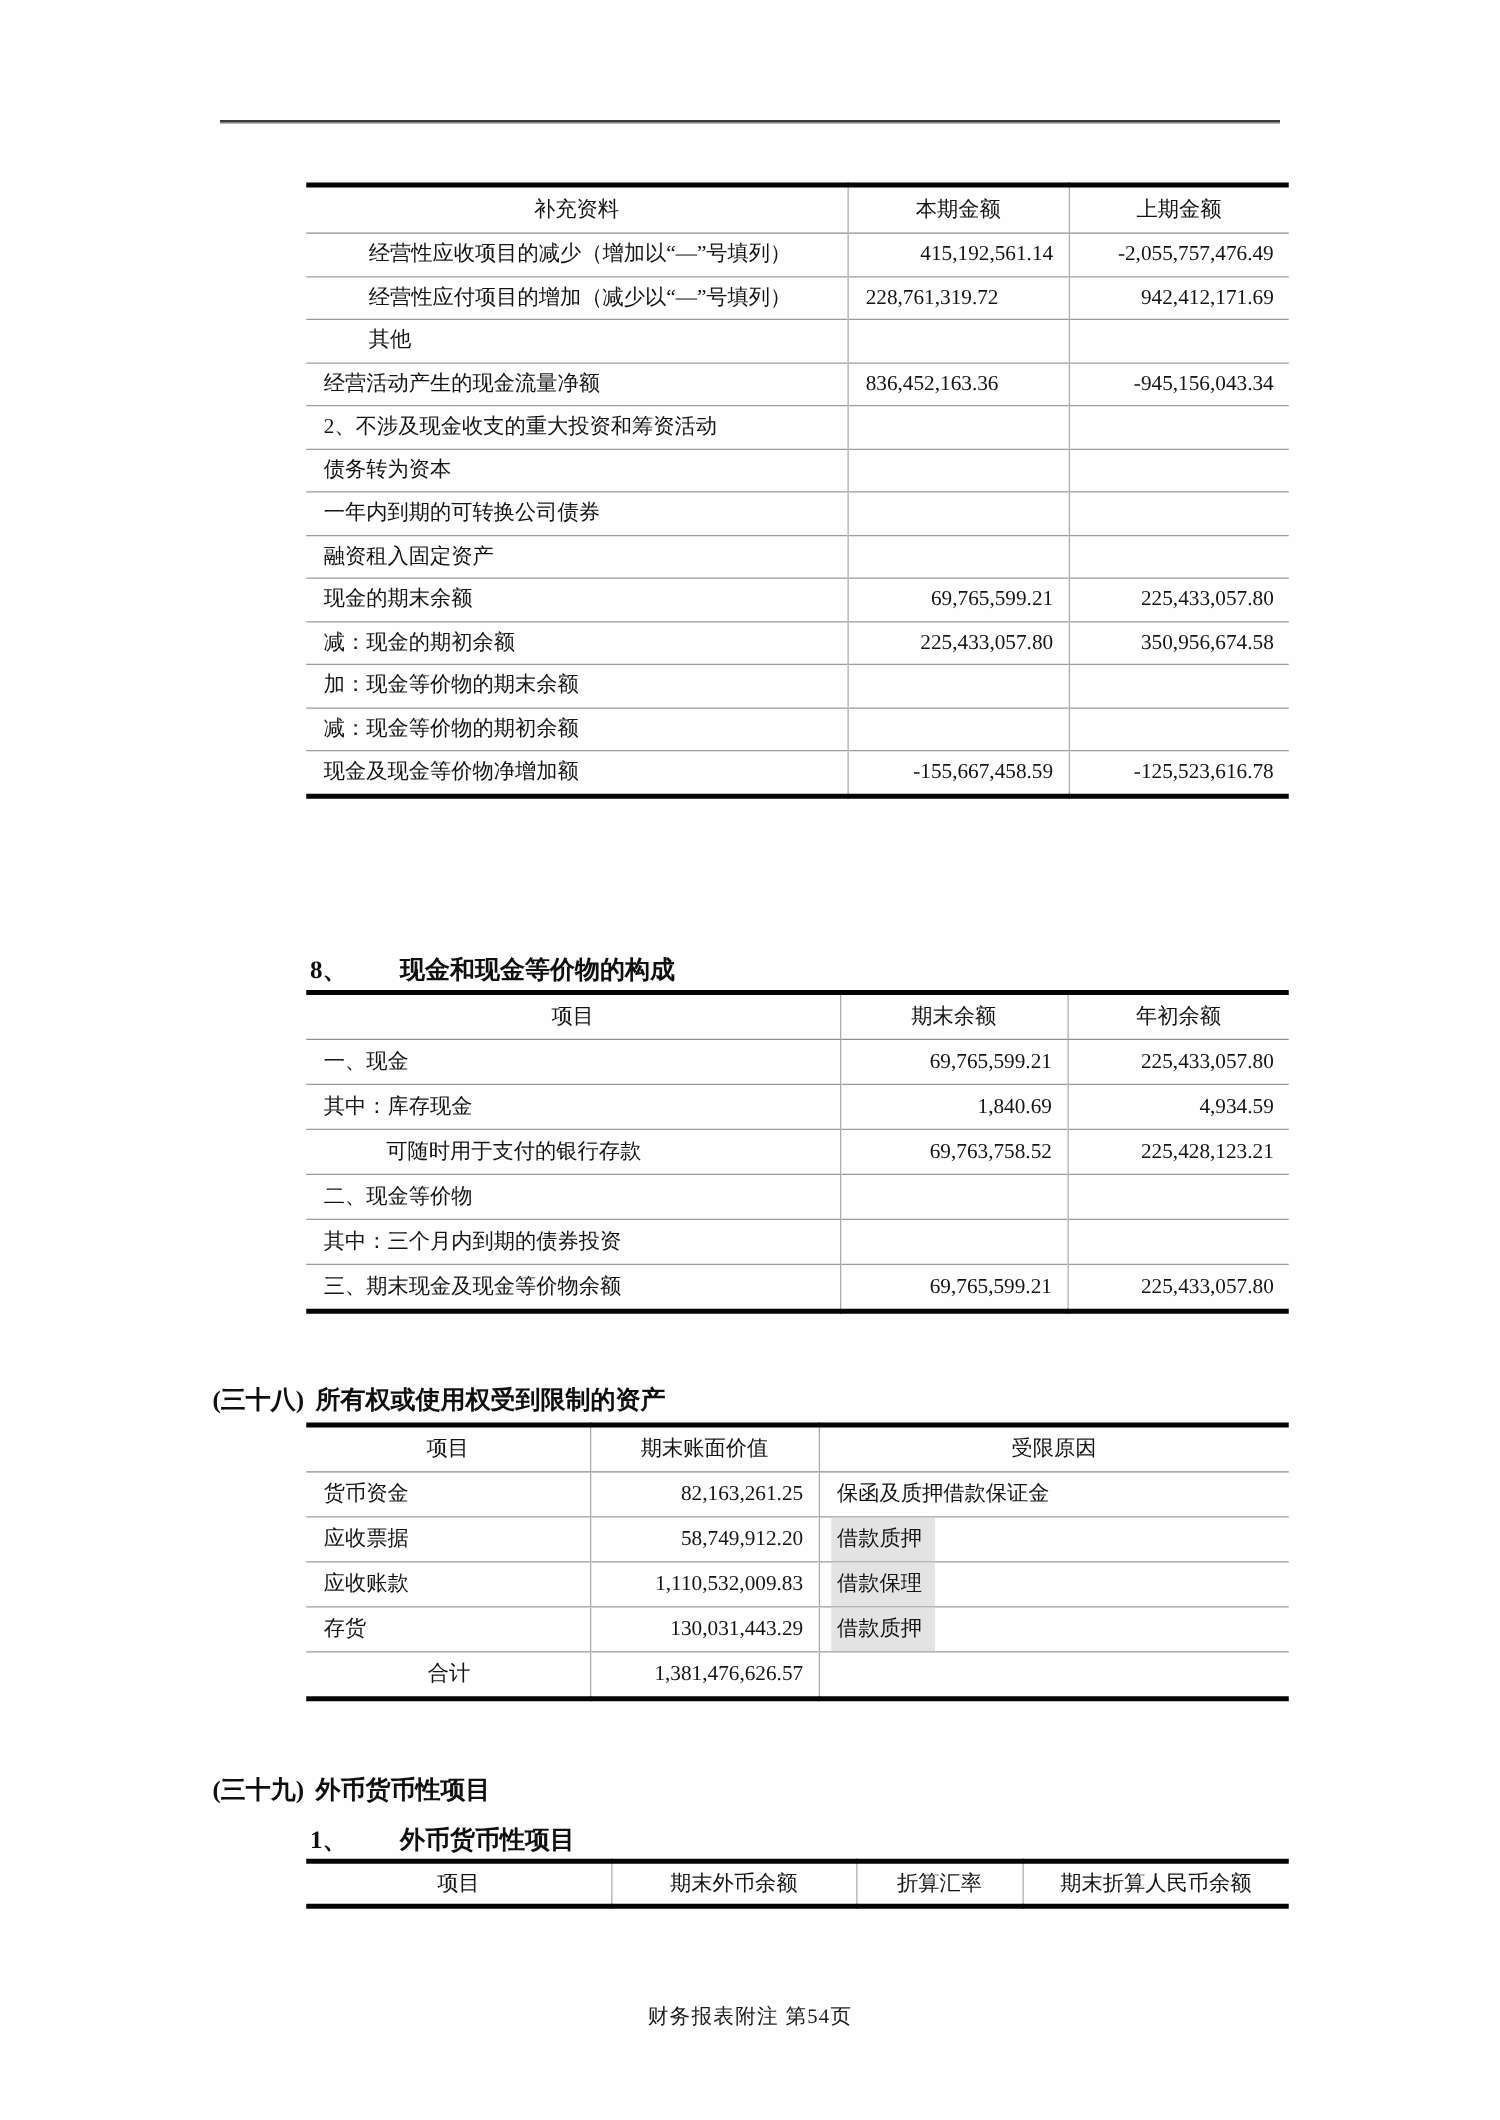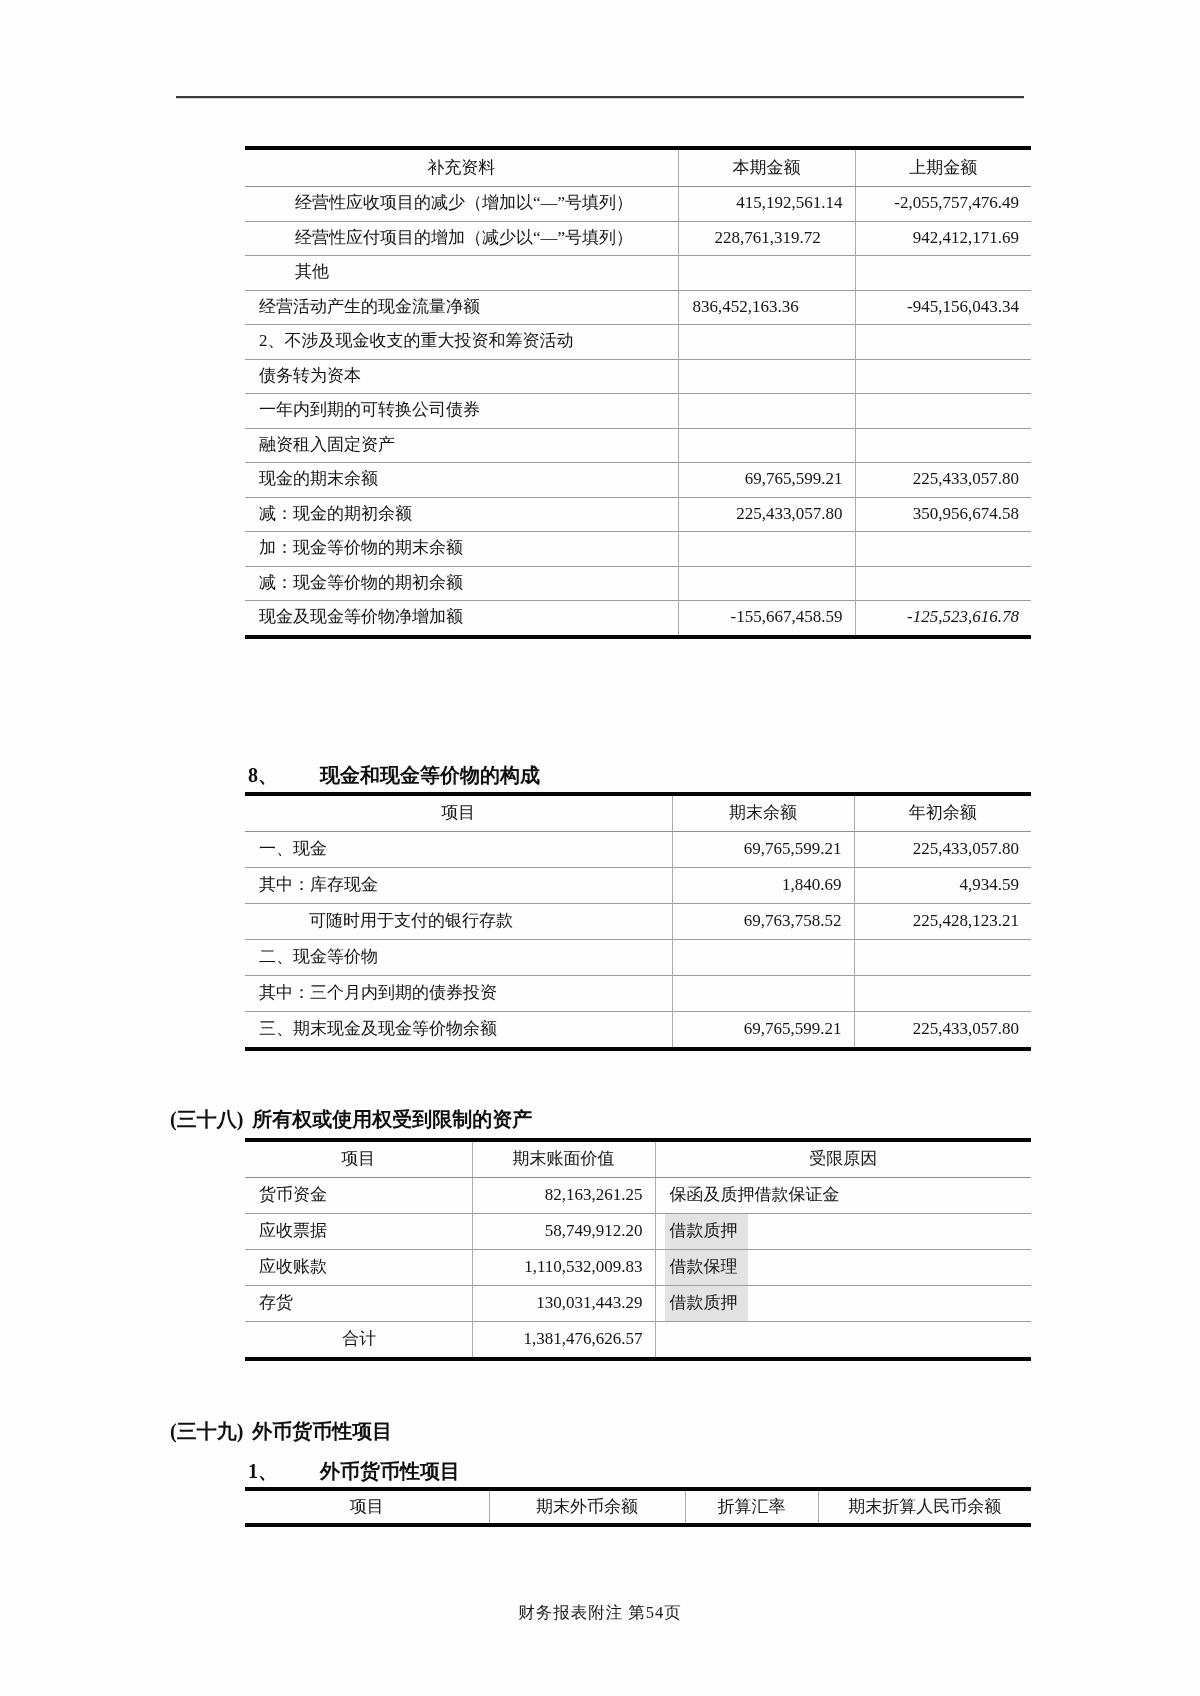--- a/index.html
+++ b/index.html
@@ -105,21 +105,21 @@
         </tr>
       </thead>
       <tbody>
         <tr>
           <td style="padding-left: 50px;">经营性应收项目的减少（增加以“—”号填列）</td>
           <td style="text-align: right;">415,192,561.14</td>
           <td style="text-align: right; margin-top: 28px;">-2,055,757,476.49</td>
         </tr>
         <tr>
           <td style="padding-left: 50px;">经营性应付项目的增加（减少以“—”号填列）</td>
-          <td style="text-align: center;">228,761,319.72</td>
+          <td style="text-align: left;">228,761,319.72</td>
           <td style="text-align: right;">942,412,171.69</td>
         </tr>
         <tr>
           <td style="padding-left: 50px;">其他</td>
           <td></td>
           <td></td>
         </tr>
         <tr>
           <td>经营活动产生的现金流量净额</td>
           <td style="">836,452,163.36</td>
@@ -161,21 +161,21 @@
           <td></td>
         </tr>
         <tr>
           <td>减：现金等价物的期初余额</td>
           <td></td>
           <td></td>
         </tr>
         <tr>
           <td>现金及现金等价物净增加额</td>
           <td style="text-align: right;">-155,667,458.59</td>
-          <td style="text-align: right; font-style: italic;">-125,523,616.78</td>
+          <td style="text-align: right;">-125,523,616.78</td>
         </tr>
       </tbody>
     </table>
 
   <div class="heading h8">
     <span class="hnum">8、</span><span class="htitle">现金和现金等价物的构成</span>
   </div>
 
   <table class="doc t2">
       <colgroup>

